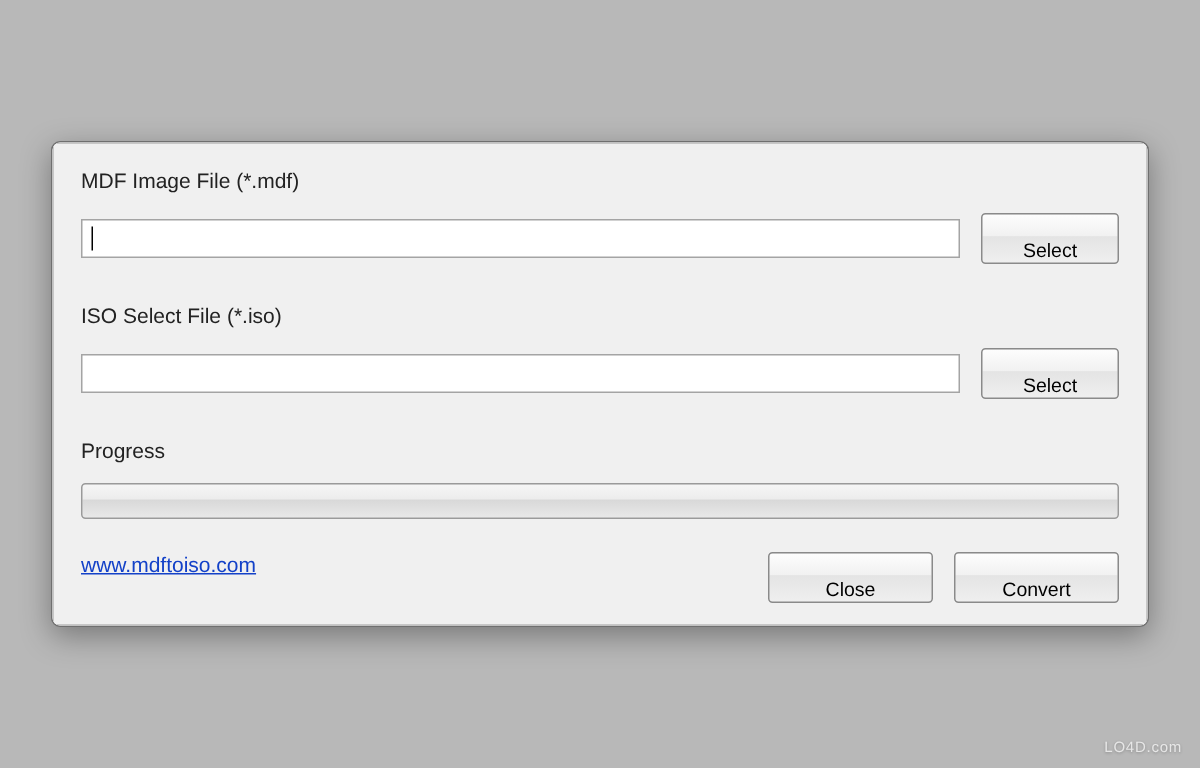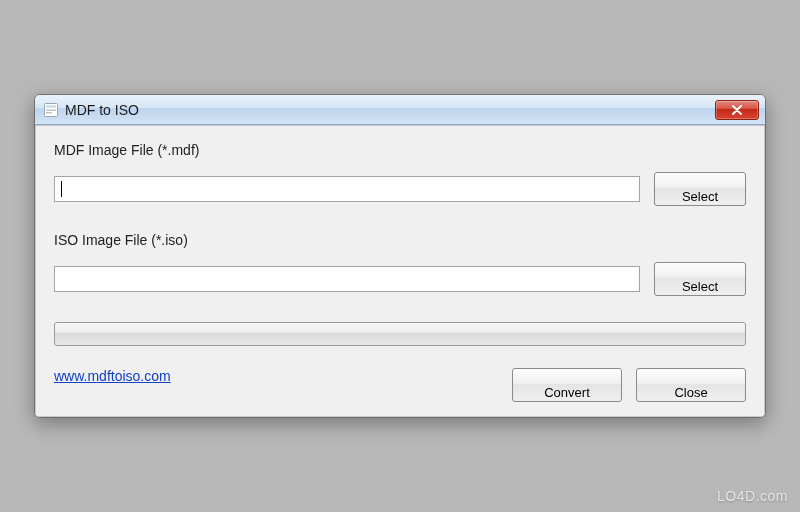--- a/index.html
+++ b/index.html
@@ -136,75 +136,58 @@
     font-size: 14px;
     cursor: pointer;
   }
   .footer .spacer { flex: 1; }
 
   .watermark {
     position: absolute;
     bottom: 8px;
     right: 12px;
     color: rgba(255,255,255,0.72);
-    font-size: 14px;
+    font-size: 10px;
     font-family: Arial, sans-serif;
     letter-spacing: 0.5px;
     text-shadow: 0 1px 2px rgba(0,0,0,0.25);
     pointer-events: none;
   }
 </style>
 </head>
 <body>
 
 <div class="window">
 
-  <div class="titlebar">
-    <span class="app-icon">
-      <svg width="16" height="16" viewBox="0 0 16 16">
-        <rect x="1.5" y="1.5" width="13" height="13" rx="1" fill="#fefefe" stroke="#9aa4b2"></rect>
-        <rect x="3" y="3" width="10" height="3" fill="#cfe0ef"></rect>
-        <rect x="3" y="7.5" width="10" height="1.5" fill="#c4c4c4"></rect>
-        <rect x="3" y="10" width="6" height="1.5" fill="#c4c4c4"></rect>
-      </svg>
-    </span>
-    <span class="title">MDF to ISO</span>
-    <div class="close-btn" title="Close">
-      <span>
-        <svg width="12" height="10" viewBox="0 0 12 10">
-          <path d="M2 1 L10 9 M10 1 L2 9" stroke="#ffffff" stroke-width="2" stroke-linecap="round"></path>
-        </svg>
-      </span>
-    </div>
-  </div>
 
   <div class="client">
 
     <div class="field-label">MDF Image File (*.mdf)</div>
     <div class="row">
       <div class="text-display">
         <span class="caret"></span>
         <span></span>
       </div>
       <button class="win-btn">Select</button>
     </div>
 
-    <div class="field-label">ISO Image File (*.iso)</div>
+    <div class="field-label">ISO Select File (*.iso)</div>
     <div class="row">
       <input type="text" class="text-input" value="" style="">
       <button class="win-btn">Select</button>
     </div>
 
     <div class="progress-wrap">
+      <div class="field-label">Progress</div>
       <div class="progress-bar"></div>
     </div>
 
     <div class="footer">
       <a class="link">www.mdftoiso.com</a>
       <span class="spacer"></span>
+      <button class="win-btn" style="min-width:110px">Close</button>
       <button class="win-btn" style="min-width:110px">Convert</button>
-      <button class="win-btn" style="min-width:110px">Close</button>
     </div>
 
   </div>
 </div>
 
 <div class="watermark">LO4D.com</div>
 
 </body></html>

